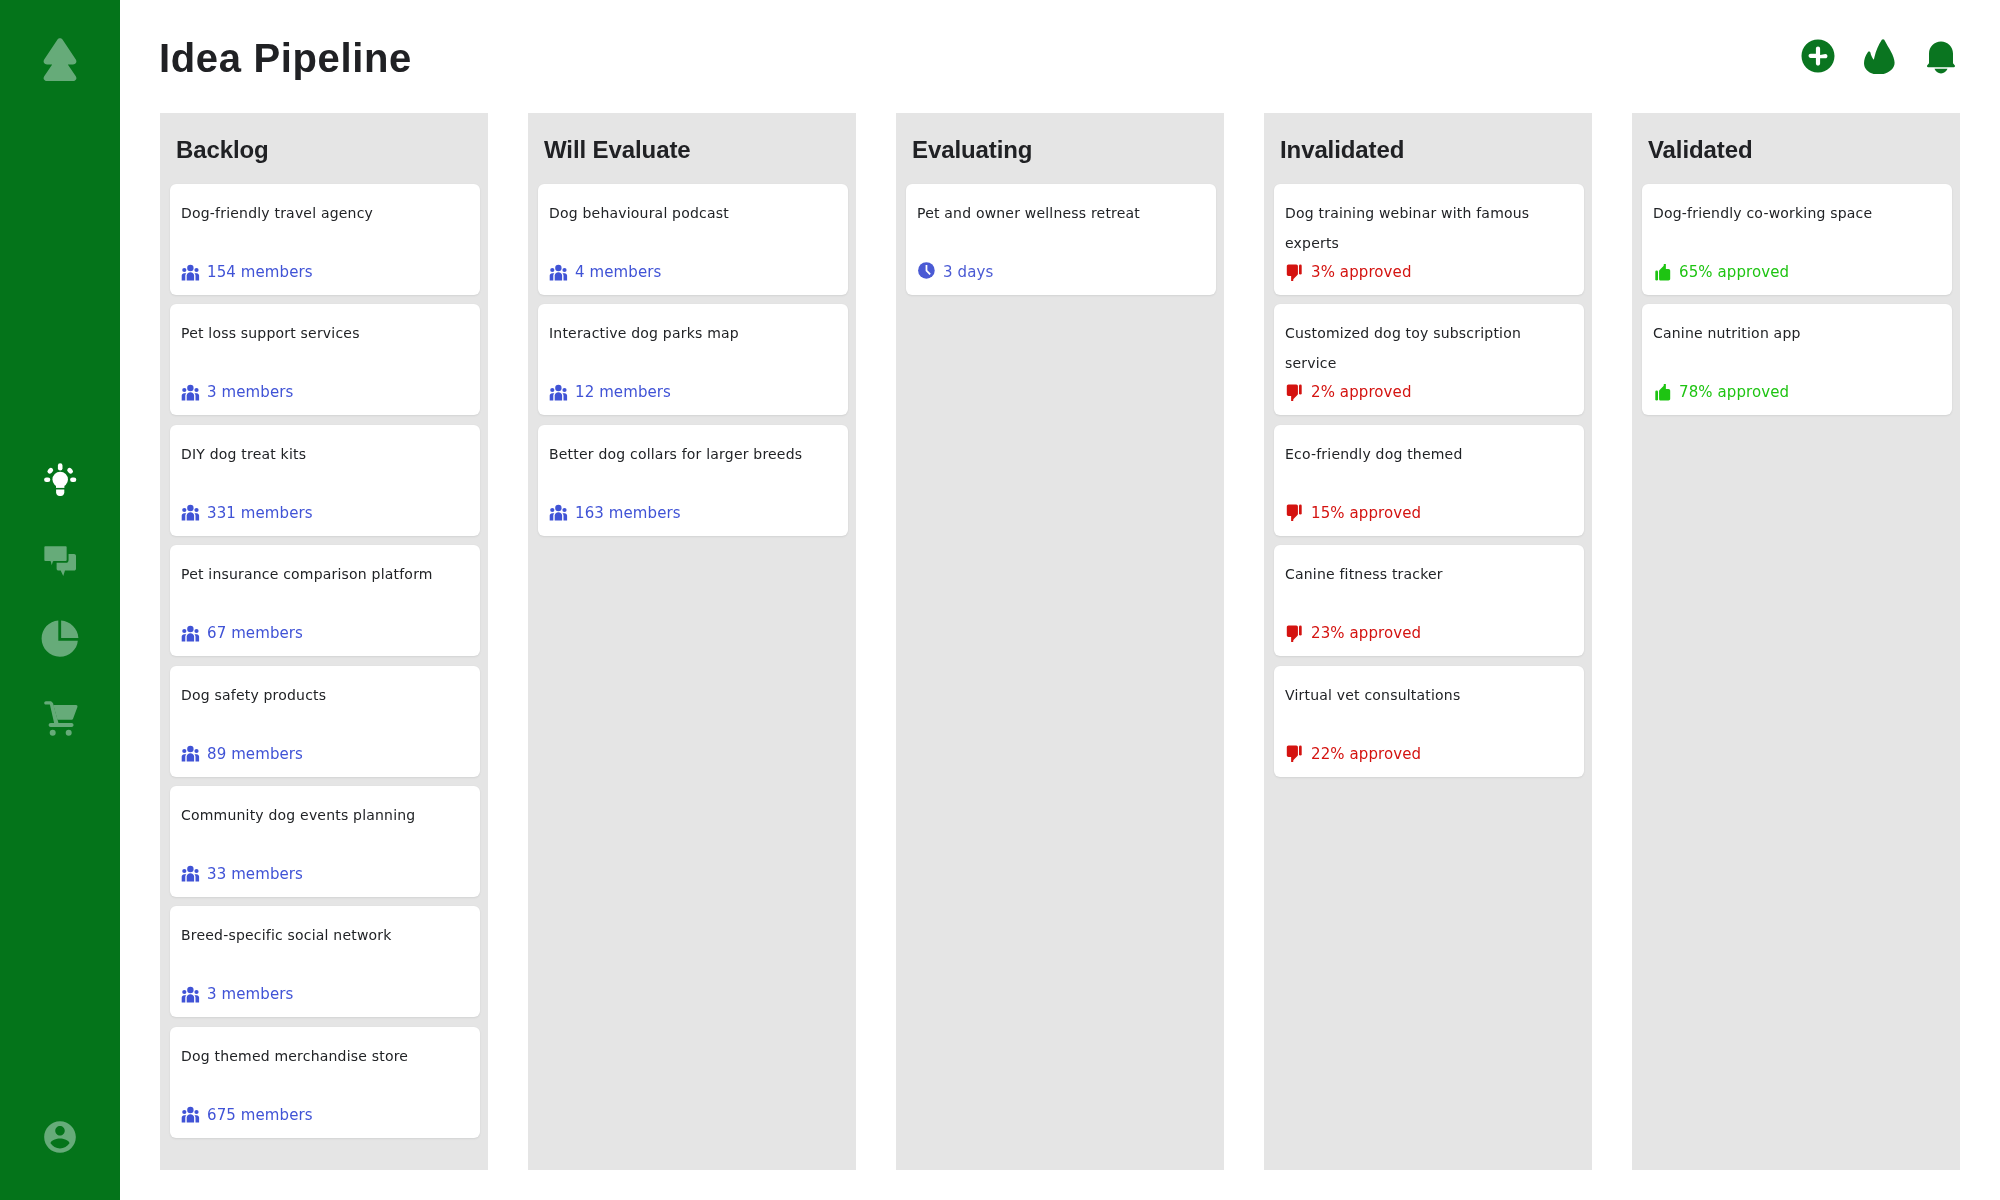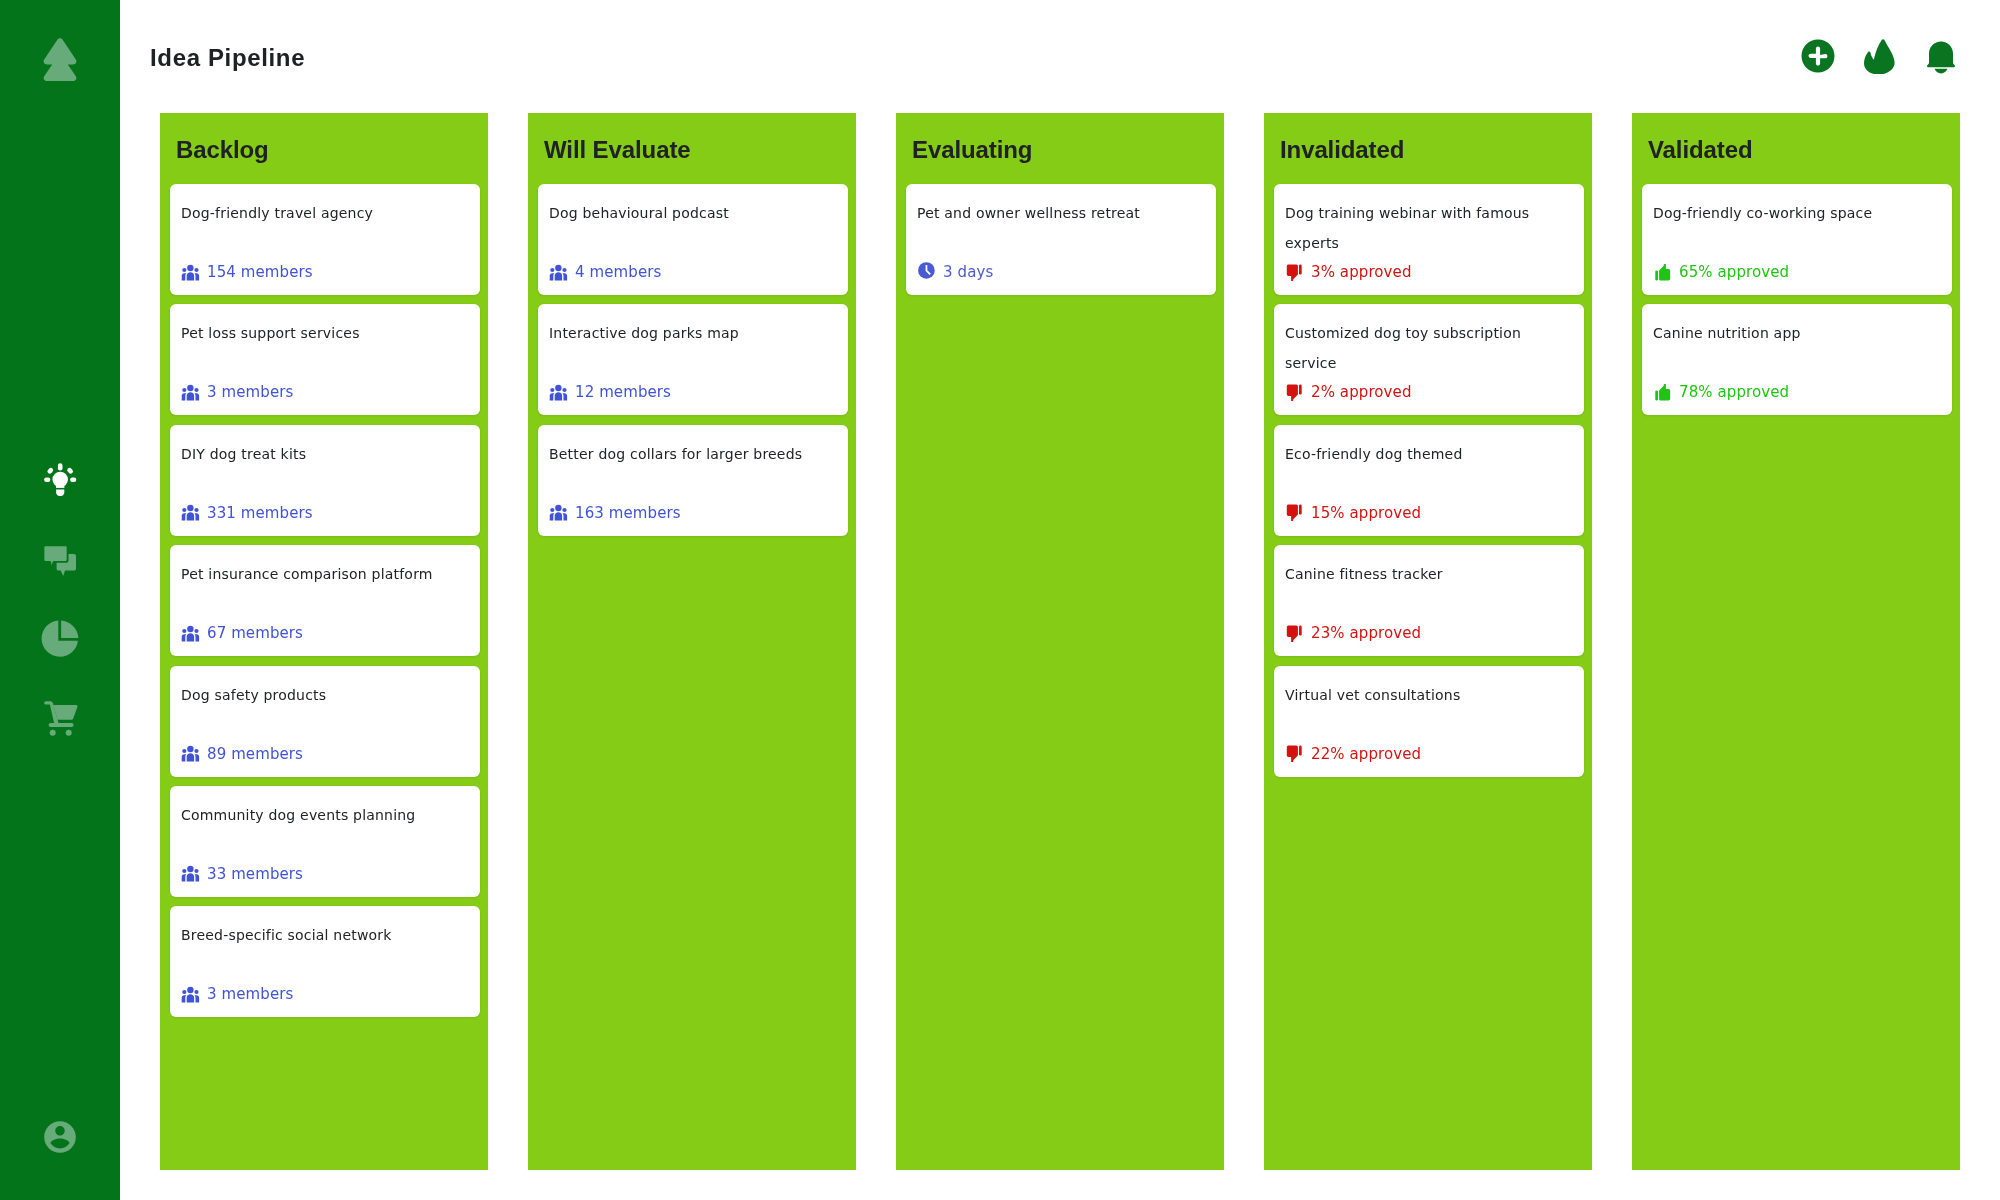--- a/index.html
+++ b/index.html
@@ -18,34 +18,34 @@
     position: absolute; left: 0; top: 0; width: 120px; height: 1200px;
     background: #04741a;
   }
   .sb-logo { position: absolute; left: 43px; top: 37px; width: 34px; height: 44px; }
   .sb-item { position: absolute; left: 38px; width: 44px; height: 48px; }
   .sb-item svg { width: 44px; height: 48px; display: block; overflow: visible; }
   .sb-avatar { position: absolute; left: 41px; top: 1118px; width: 38px; height: 38px; }
 
   
   .page-title {
-    position: absolute; left: 150px; top: 38px;
+    position: absolute; left: 159px; top: 38px;
     font-family: "Liberation Sans", sans-serif;
-    font-size: 24px; font-weight: bold; letter-spacing: 0.65px; color: #202124;
+    font-size: 40px; font-weight: bold; letter-spacing: 0.65px; color: #202124;
     line-height: 40px;
   }
   .header-actions { position: absolute; left: 1800px; top: 38px; width: 160px; height: 36px; }
   .hdr-btn { position: absolute; top: 0; width: 36px; height: 36px; }
   .hdr-btn svg { width: 36px; height: 36px; display: block; }
 
   
   .board { position: absolute; left: 160px; top: 113px; }
   .column {
     position: absolute; top: 0; width: 328px; height: 1057px;
-    background: #84cc16;
+    background: #e5e5e5;
   }
   .col-title {
     position: absolute; left: 16px; top: 23px;
     font-family: "Liberation Sans", sans-serif;
     font-size: 24px; font-weight: bold; color: #202124; line-height: 28px;
     letter-spacing: -0.1px;
   }
   .cards { position: absolute; left: 10px; top: 71px; width: 310px; }
   .card {
     position: relative;
@@ -211,20 +211,29 @@
               <span>33 members</span>
             </div>
           </div>
           <div class="card">
             <div class="card-title">Breed-specific social network</div>
             <div class="card-meta m-members">
               <svg viewBox="0 0 19 17" width="19" height="17" fill="#4053d6">
                 <use href="#ic-members"></use>
               </svg>
               <span>3 members</span>
+            </div>
+          </div>
+          <div class="card">
+            <div class="card-title">Dog themed merchandise store</div>
+            <div class="card-meta m-members">
+              <svg viewBox="0 0 19 17" width="19" height="17" fill="#4053d6">
+                <use href="#ic-members"></use>
+              </svg>
+              <span>675 members</span>
             </div>
           </div>
         </div>
       </div>
       <div class="column" style="left: 368px;">
         <div class="col-title">Will Evaluate</div>
         <div class="cards">
           <div class="card">
             <div class="card-title">Dog behavioural podcast</div>
             <div class="card-meta m-members">

